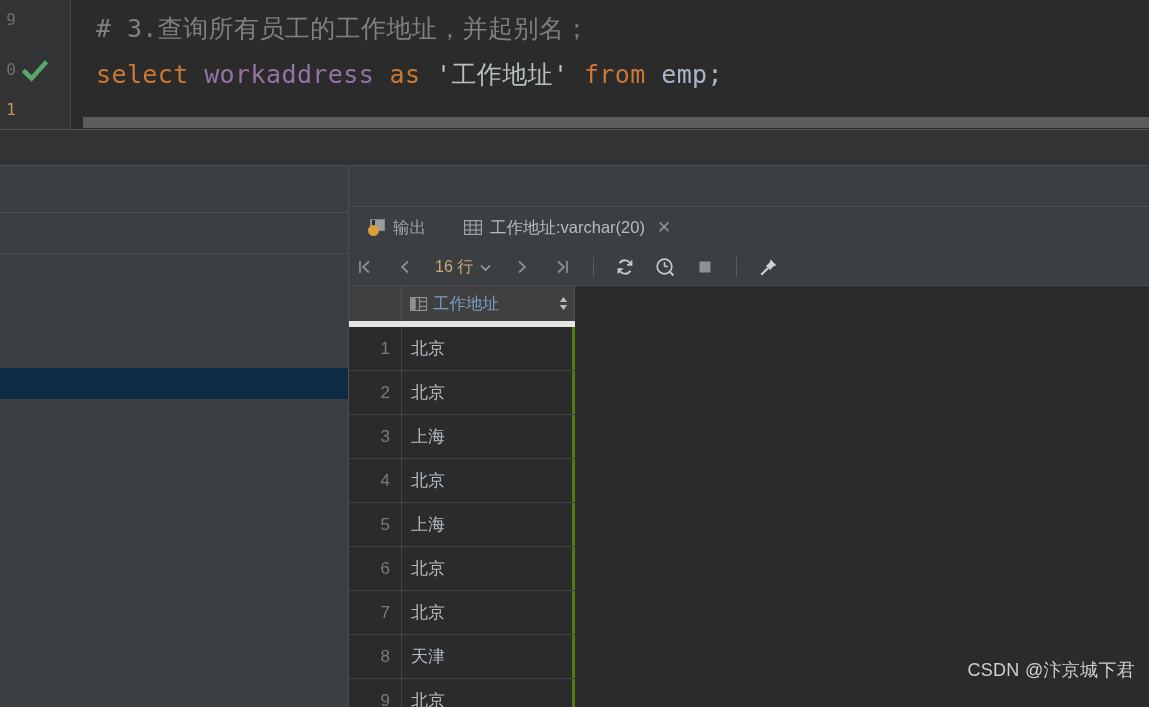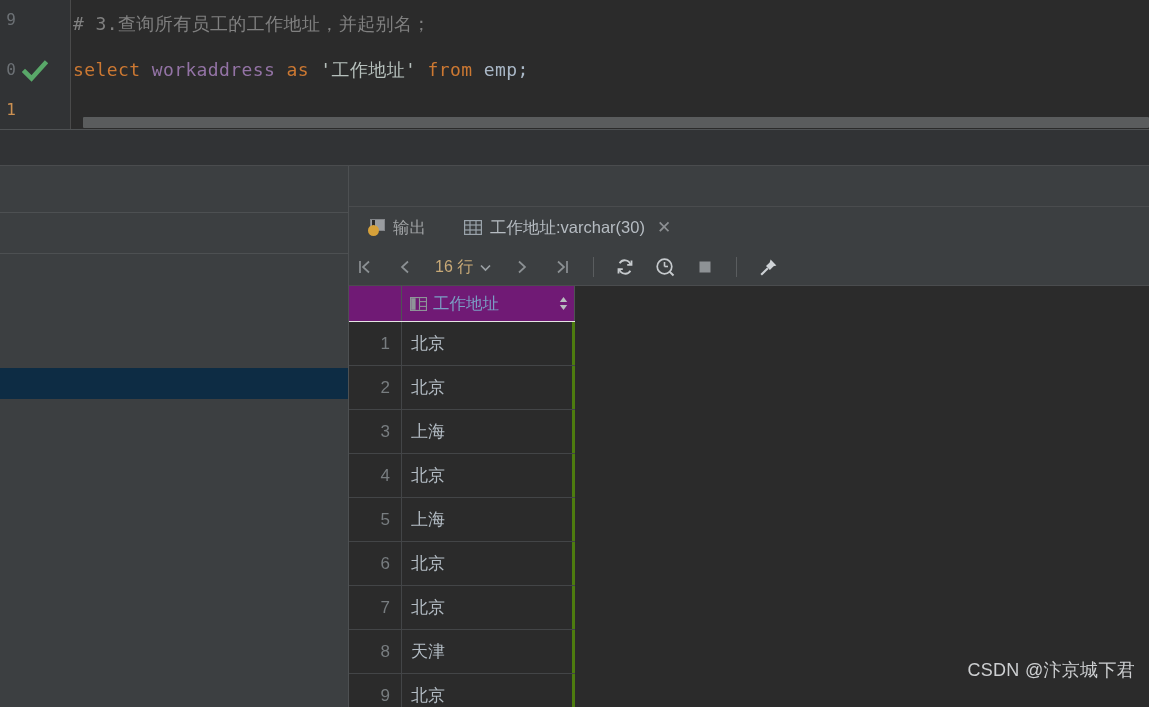--- a/index.html
+++ b/index.html
@@ -54,23 +54,23 @@
     width: 26px; height: 26px;
   }
   .editor-code {
     position: absolute;
     left: 71px; top: 0;
     right: 0; height: 130px;
     background: #2b2b2b;
   }
   .code-line {
     position: absolute;
-    left: 2px;
+    left: 25px;
     font-family: "DejaVu Sans Mono", monospace;
-    font-size: 18px;
+    font-size: 25px;
     letter-spacing: 0.4px;
     white-space: nowrap;
   }
   .code-line.l1 { top: 12px; }
   .code-line.l2 { top: 58px; }
   .tok-comment { color: #808080; }
   .tok-kw      { color: #cc7832; }
   .tok-col     { color: #9373a5; }
   .tok-str     { color: #b6c0bc; }
   .tok-tbl     { color: #a9b7c6; }
@@ -284,22 +284,22 @@
     overflow: hidden;
   }
   .grid {
     position: absolute;
     left: 0; top: 0;
     width: 226px;
   }
   .grid-head {
     display: flex;
     height: 35px;
-    background: #701a75;
-    border-bottom: 1px solid #e5e5e5;
+    background: #404040;
+    border-bottom: 6px solid #e5e5e5;
   }
   .gh-num {
     width: 53px;
     border-right: 1px solid #4f5254;
     box-sizing: border-box;
   }
   .gh-col {
     flex: 1;
     display: flex;
     align-items: center;
@@ -392,21 +392,21 @@
       </div>
 
       <div class="tab tab-result">
         <svg class="icon-grid" viewBox="0 0 18 15">
           <rect x="0.5" y="0.5" width="17" height="14" fill="none" stroke="#9aa3ab" stroke-width="1.4"></rect>
           <line x1="0.5" y1="5" x2="17.5" y2="5" stroke="#9aa3ab" stroke-width="1.2"></line>
           <line x1="0.5" y1="10" x2="17.5" y2="10" stroke="#9aa3ab" stroke-width="1.2"></line>
           <line x1="6" y1="0.5" x2="6" y2="14.5" stroke="#9aa3ab" stroke-width="1.2"></line>
           <line x1="12" y1="0.5" x2="12" y2="14.5" stroke="#9aa3ab" stroke-width="1.2"></line>
         </svg>
-        <span class="tab-label">工作地址:varchar(30)</span>
+        <span class="tab-label">工作地址:varchar(20)</span>
         <span class="tab-close">✕</span>
       </div>
 
       <div class="tab-underline"></div>
     </div>
 
     <div class="toolbar">
 
       <div class="tb-btn">
         <svg width="18" height="18" viewBox="0 0 18 18">

